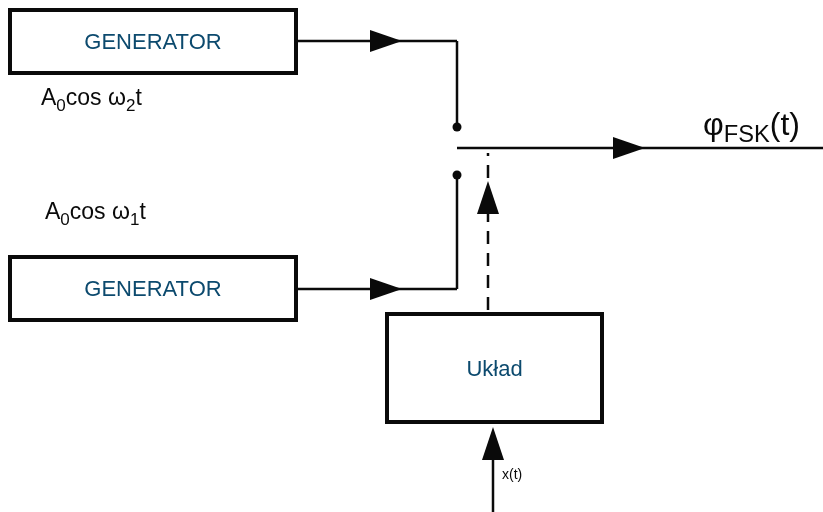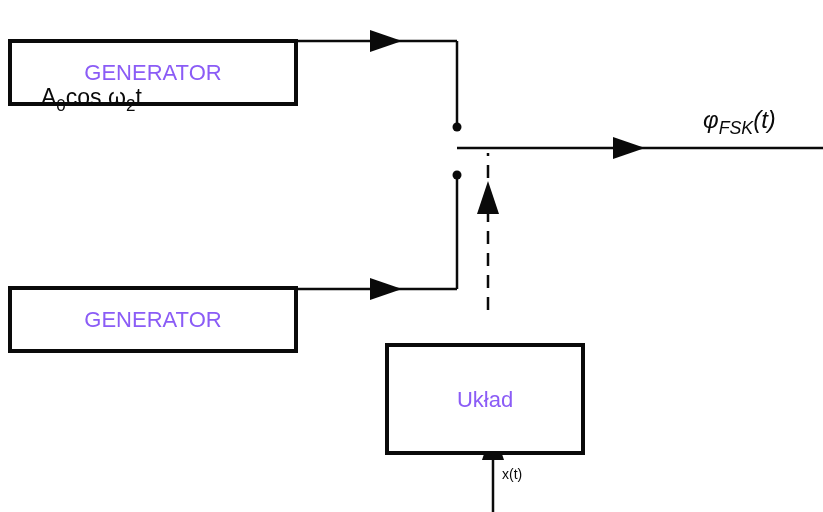--- a/index.html
+++ b/index.html
@@ -23,37 +23,36 @@
     height: 512px;
   }
   .box {
     position: absolute;
     border: 4px solid #0a0a0a;
     background: #ffffff;
     display: flex;
     align-items: center;
     justify-content: center;
     box-sizing: border-box;
-    color: #8b5cf6;
-    margin-top: 31px;
+    color: #0c4a6e;
   }
   .box-generator-top   { left: 8px;   top: 8px;   width: 290px; height: 67px;  font-size: 22px; }
   .box-generator-bottom{ left: 8px;   top: 255px; width: 290px; height: 67px;  font-size: 22px; }
   .box-control {
-    left: 385px; top: 312px; width: 200px; height: 112px;
+    left: 385px; top: 312px; width: 219px; height: 112px;
     flex-direction: column; font-size: 22px; line-height: 29px; text-align: center;
   }
   .label {
     position: absolute;
     color: #0a0a0a;
     white-space: nowrap;
   }
   .label-signal-top    { left: 41px;  top: 84px;  font-size: 23px; }
   .label-signal-bottom { left: 45px;  top: 198px; font-size: 23px; }
-  .label-output        { left: 703px; top: 106px; font-size: 24px; font-style: italic; }
+  .label-output        { left: 703px; top: 106px; font-size: 32px; }
   .label-input         { left: 502px; top: 466px; font-size: 14px; }
   sub {
     font-size: 0.74em;
     line-height: 0;
   }
 </style>
 </head>
 <body>
 
 <div class="canvas">
@@ -89,20 +88,23 @@
   </div>
 
   <div class="box box-control">
     <span>Układ</span>
   </div>
 
   <div class="label label-signal-top">
     <span>A</span><sub>0</sub><span>cos ω</span><sub>2</sub><span>t</span>
   </div>
 
+  <div class="label label-signal-bottom">
+    <span>A</span><sub>0</sub><span>cos ω</span><sub>1</sub><span>t</span>
+  </div>
 
   <div class="label label-output">
     <span>φ</span><sub>FSK</sub><span>(t)</span>
   </div>
 
   <div class="label label-input">x(t)</div>
 
 </div>
 
 </body></html>

